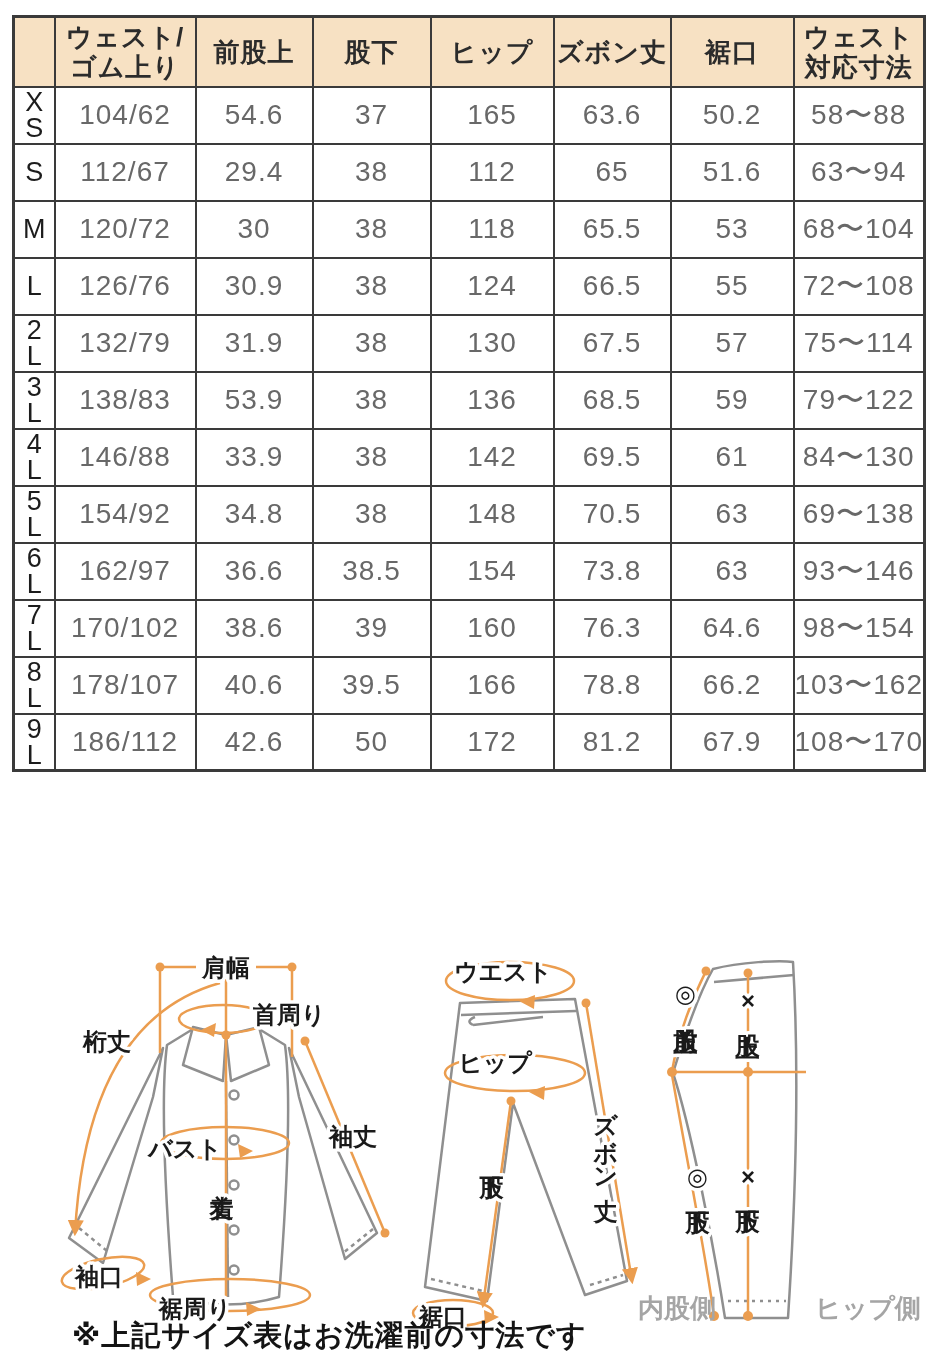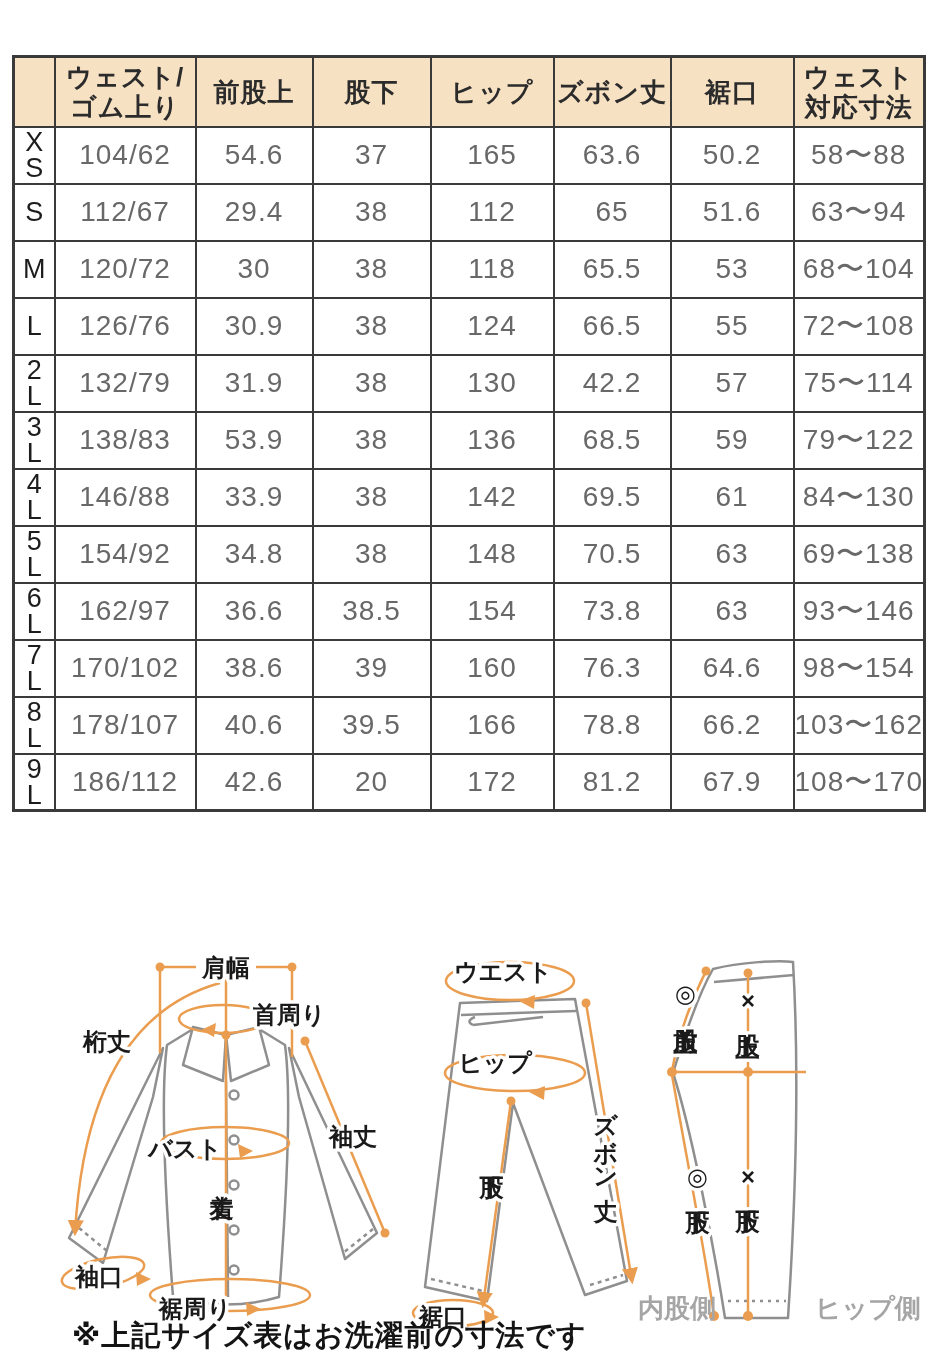--- a/index.html
+++ b/index.html
@@ -7,21 +7,20 @@
   #screen {
     position:relative; width:940px; height:1360px;
     background:#ffffff; overflow:hidden;
     font-family:"Liberation Sans","DejaVu Sans",sans-serif;
   }
   
   table.size-table {
     position:absolute; left:12px; top:15px;
     border-collapse:collapse; table-layout:fixed;
     border:3px solid #3a3a3a;
-    margin-top:40px;
   }
   table.size-table th, table.size-table td {
     border:2px solid #3a3a3a;
     text-align:center; vertical-align:middle;
     white-space:pre-line;
   }
   tr.head-row th {
     height:70px; background:#f7e1c3;
     font-size:26px; font-weight:bold; color:#2b2b2b;
     line-height:30px; letter-spacing:1px;
@@ -130,21 +129,21 @@
           <td class="val-cell">55</td>
           <td class="val-cell">72〜108</td>
         </tr>
         <tr>
           <th class="size-cell">2
 L</th>
           <td class="val-cell">132/79</td>
           <td class="val-cell">31.9</td>
           <td class="val-cell">38</td>
           <td class="val-cell">130</td>
-          <td class="val-cell">42.2</td>
+          <td class="val-cell">67.5</td>
           <td class="val-cell">57</td>
           <td class="val-cell">75〜114</td>
         </tr>
         <tr>
           <th class="size-cell">3
 L</th>
           <td class="val-cell">138/83</td>
           <td class="val-cell">53.9</td>
           <td class="val-cell">38</td>
           <td class="val-cell">136</td>
@@ -205,21 +204,21 @@
           <td class="val-cell">166</td>
           <td class="val-cell">78.8</td>
           <td class="val-cell">66.2</td>
           <td class="val-cell">103〜162</td>
         </tr>
         <tr>
           <th class="size-cell">9
 L</th>
           <td class="val-cell">186/112</td>
           <td class="val-cell">42.6</td>
-          <td class="val-cell">20</td>
+          <td class="val-cell">50</td>
           <td class="val-cell">172</td>
           <td class="val-cell">81.2</td>
           <td class="val-cell">67.9</td>
           <td class="val-cell">108〜170</td>
         </tr>
       </tbody>
   </table>
 
   <svg style="position:absolute;left:55px;top:945px" width="350" height="380" viewBox="0 0 350 380">
     <defs>

